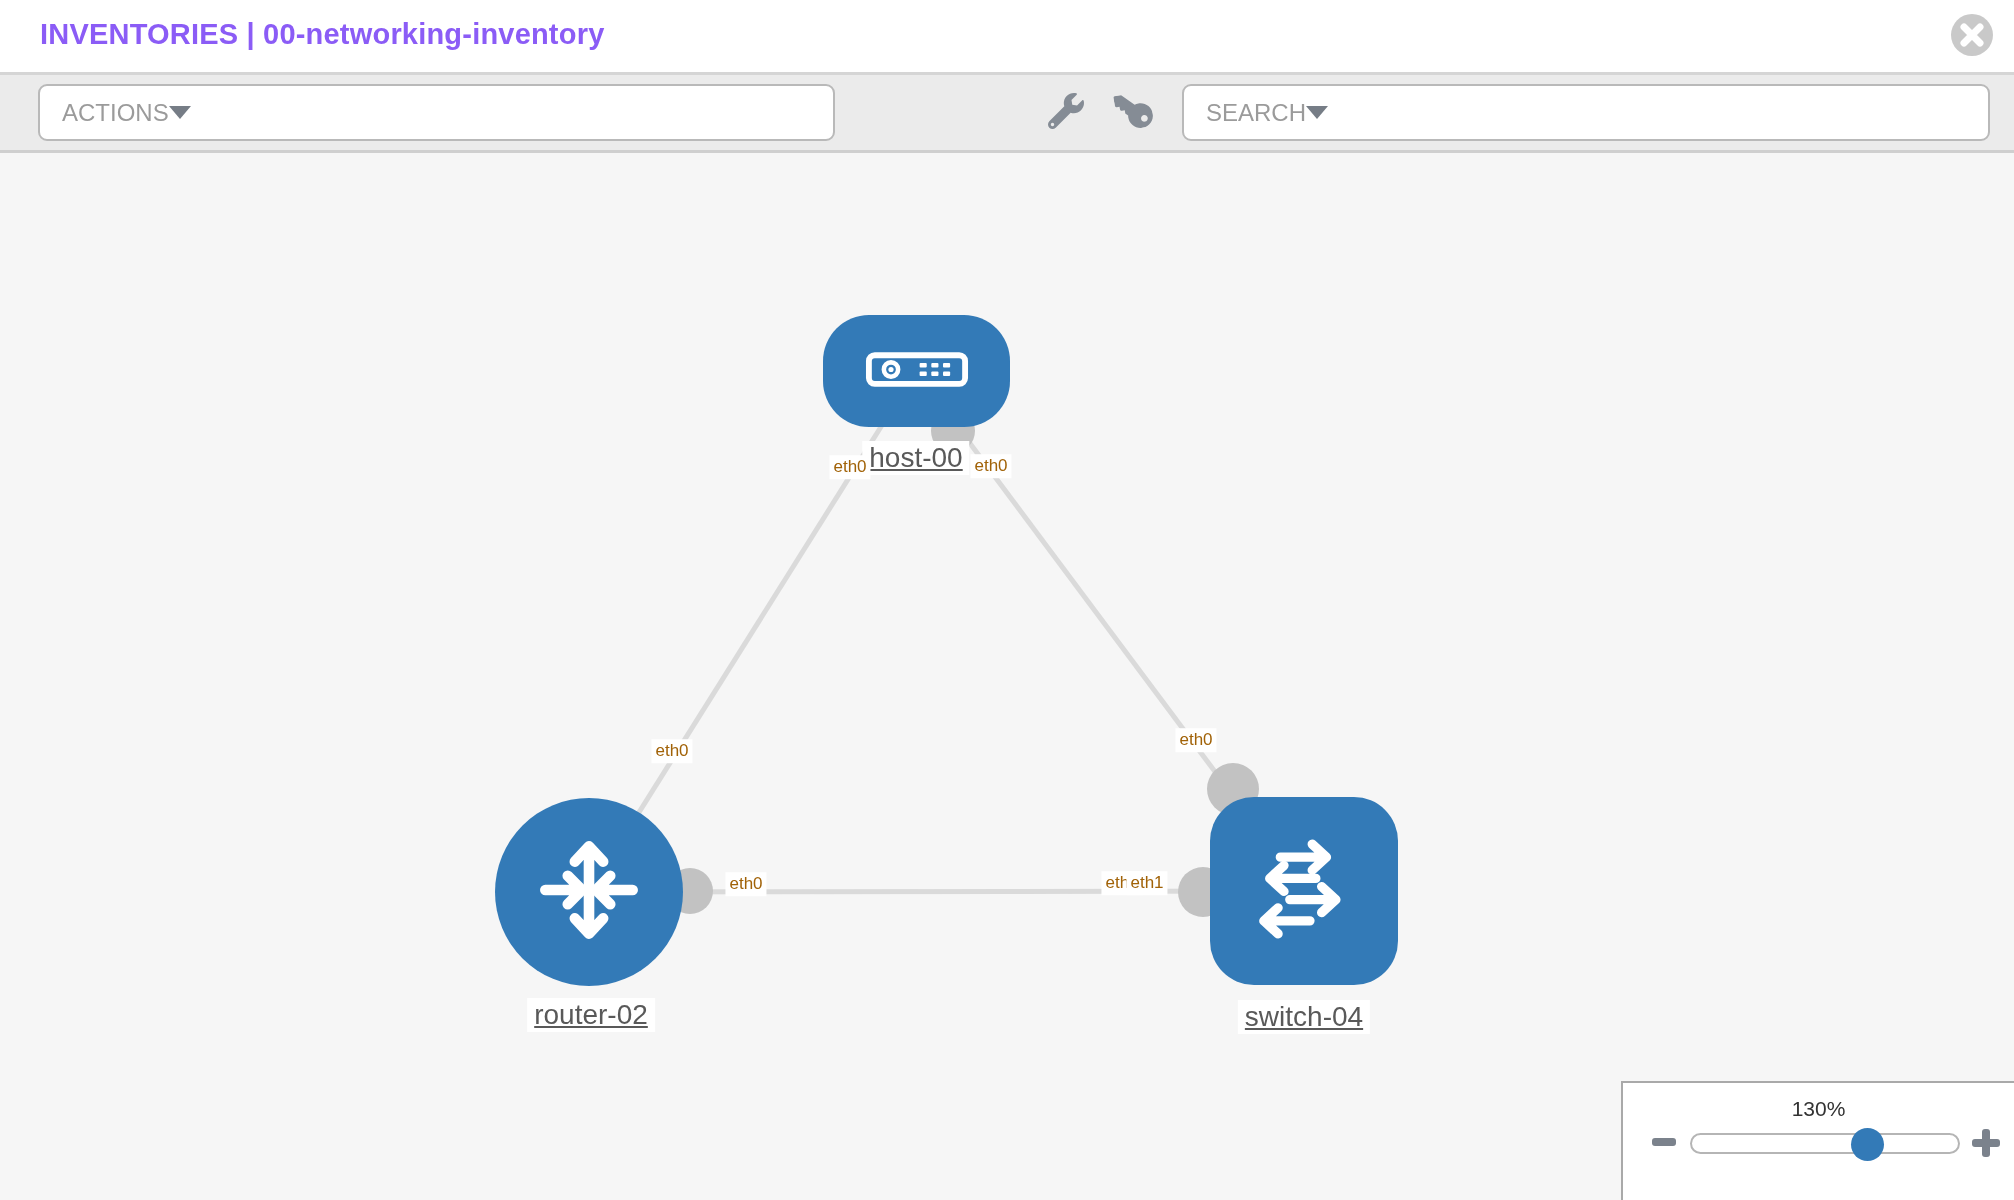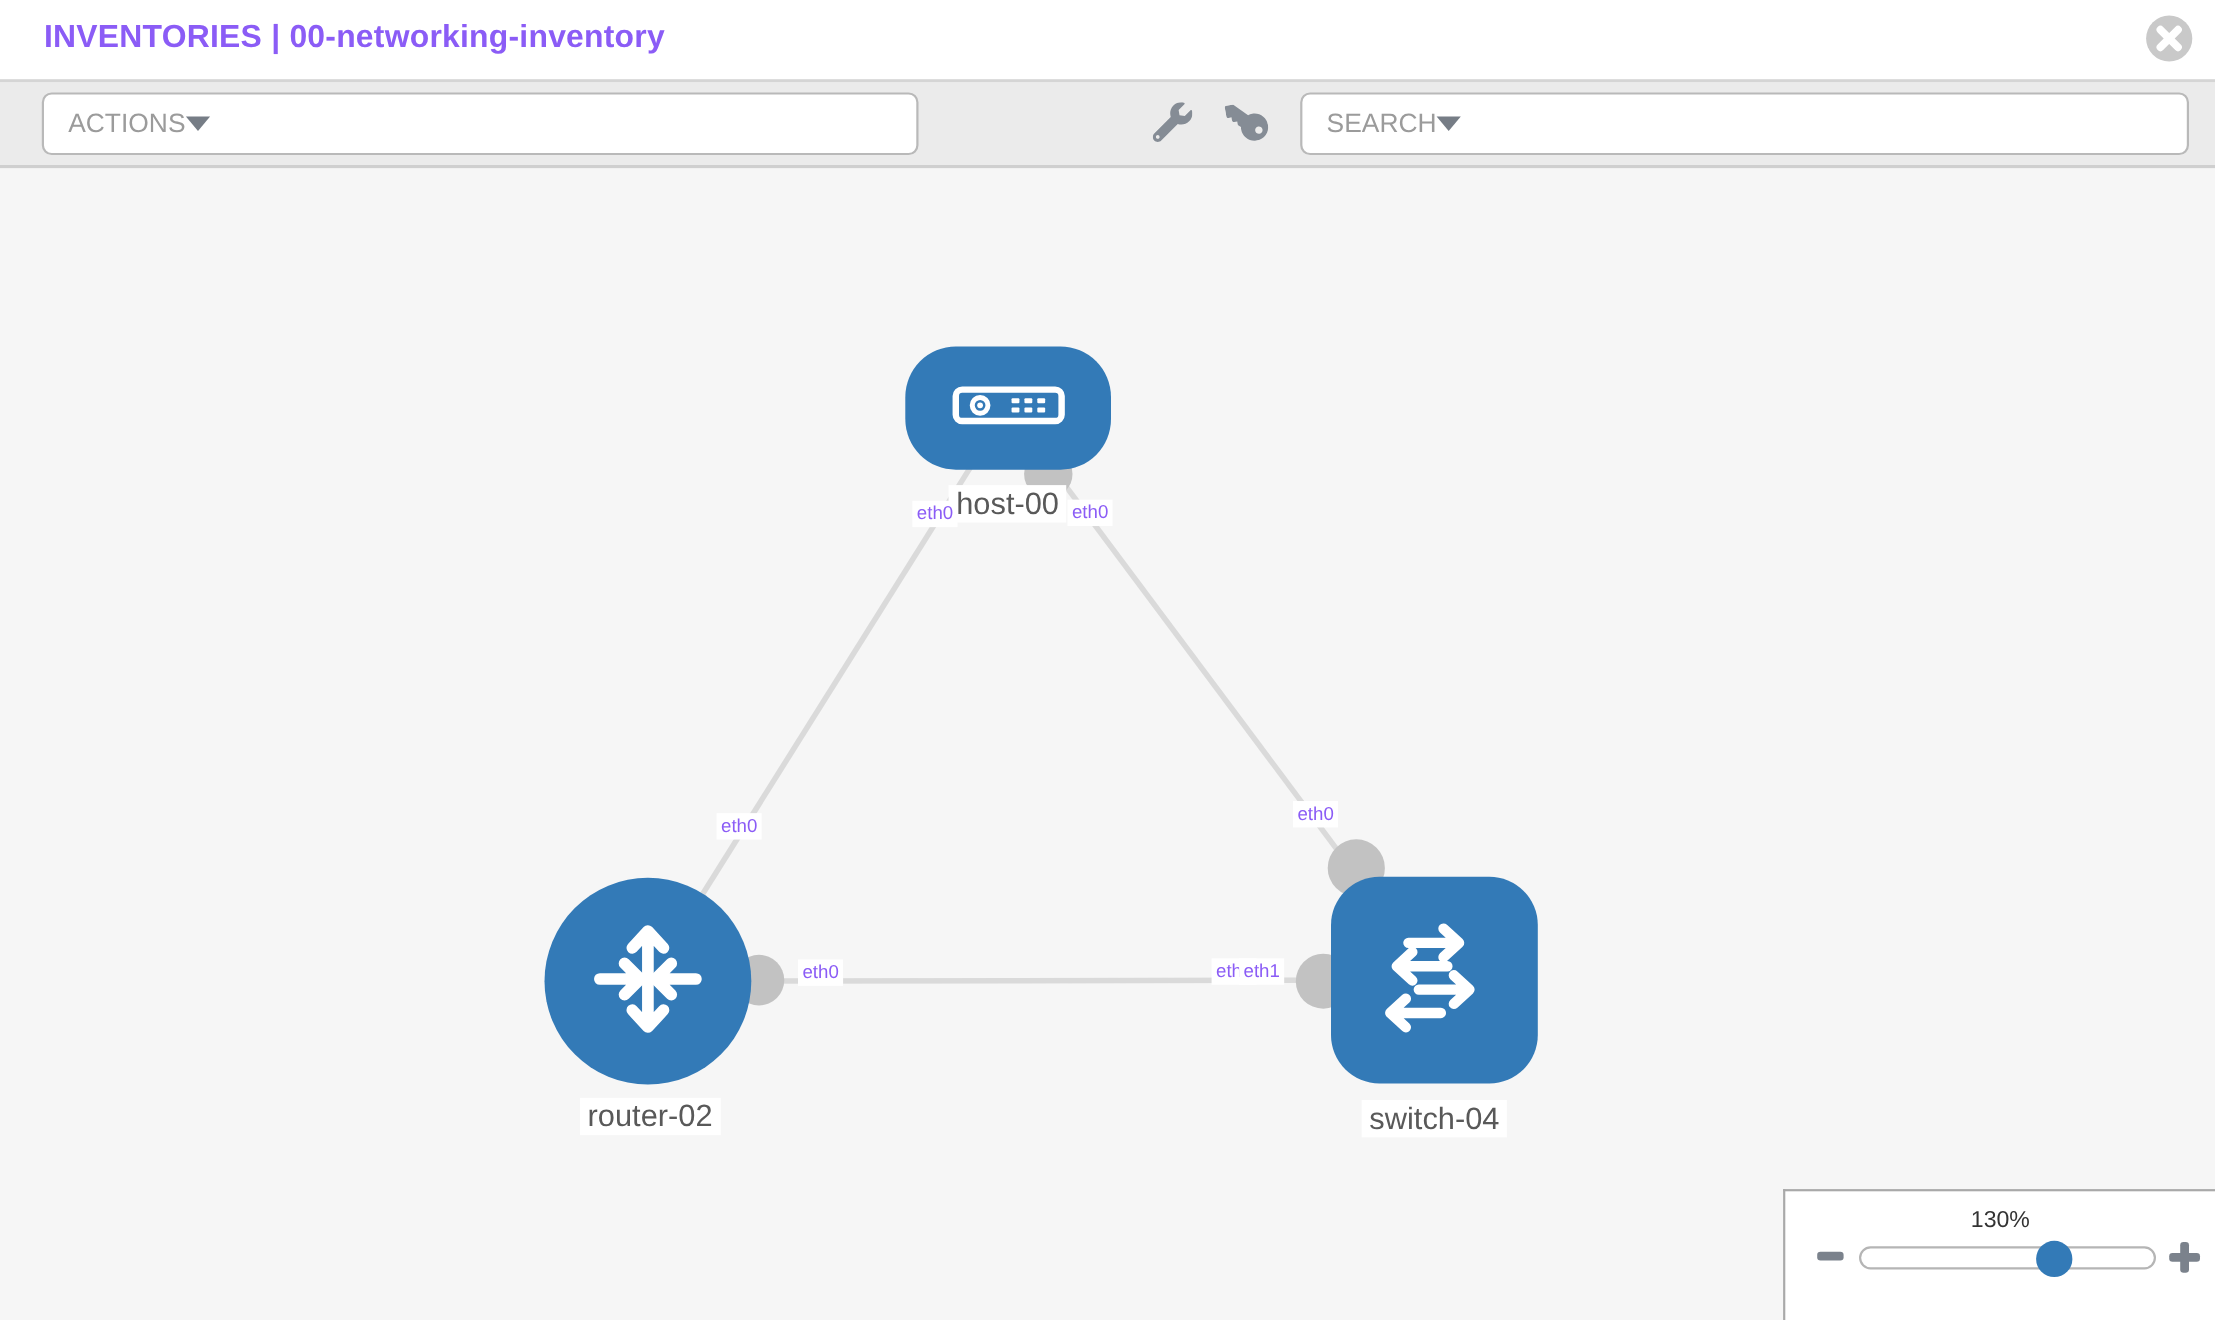--- a/index.html
+++ b/index.html
@@ -39,27 +39,27 @@
   .connector { fill:#c2c2c2; }
 
   .node { position:absolute; background:#337ab7; display:flex;
     align-items:center; justify-content:center; cursor:pointer; }
   .node-host   { left:823px; top:162px; width:187px; height:112px; border-radius:46px; }
   .node-router { left:495px; top:645px; width:188px; height:188px; border-radius:50%; }
   .node-switch { left:1210px; top:644px; width:188px; height:188px; border-radius:44px; }
   .node svg { stroke:#ffffff; fill:none; stroke-linecap:round; stroke-linejoin:round; }
 
   .node-label { position:absolute; transform:translateX(-50%); background:#ffffff;
-    color:#595959; font-size:28px; padding:1px 7px; white-space:nowrap; }
+    color:#595959; font-size:28px; padding:1px 7px; white-space:nowrap;text-decoration:underline; }
   .label-host   { left:916px;  top:288px; }
   .label-router { left:591px;  top:845px; }
   .label-switch { left:1304px; top:847px; }
 
   .iface-label { position:absolute; transform:translate(-50%,-50%); background:#ffffff;
-    color:#8b5cf6; font-size:17px; padding:2px 4px; line-height:1.15; white-space:nowrap; }
+    color:#a16207; font-size:17px; padding:2px 4px; line-height:1.15; white-space:nowrap; }
 
   
   .zoom-panel { position:absolute; left:1621px; top:1081px; width:393px; height:119px;
     background:#ffffff; border-left:2px solid #a9a9a9; border-top:2px solid #a9a9a9;padding-left:20px; }
   .zoom-level { position:absolute; top:14px; left:0; width:100%; text-align:center;
     font-size:21px; color:#333333; }
   .minus-glyph { position:absolute; left:29px; top:55px; width:24px; height:8px;
     border-radius:3px; background:#7b828c; border:none; cursor:pointer; padding:0; }
   .plus-glyph { position:absolute; left:349px; top:46px; width:28px; height:28px;
     border:none; background:transparent; cursor:pointer; padding:0; }

